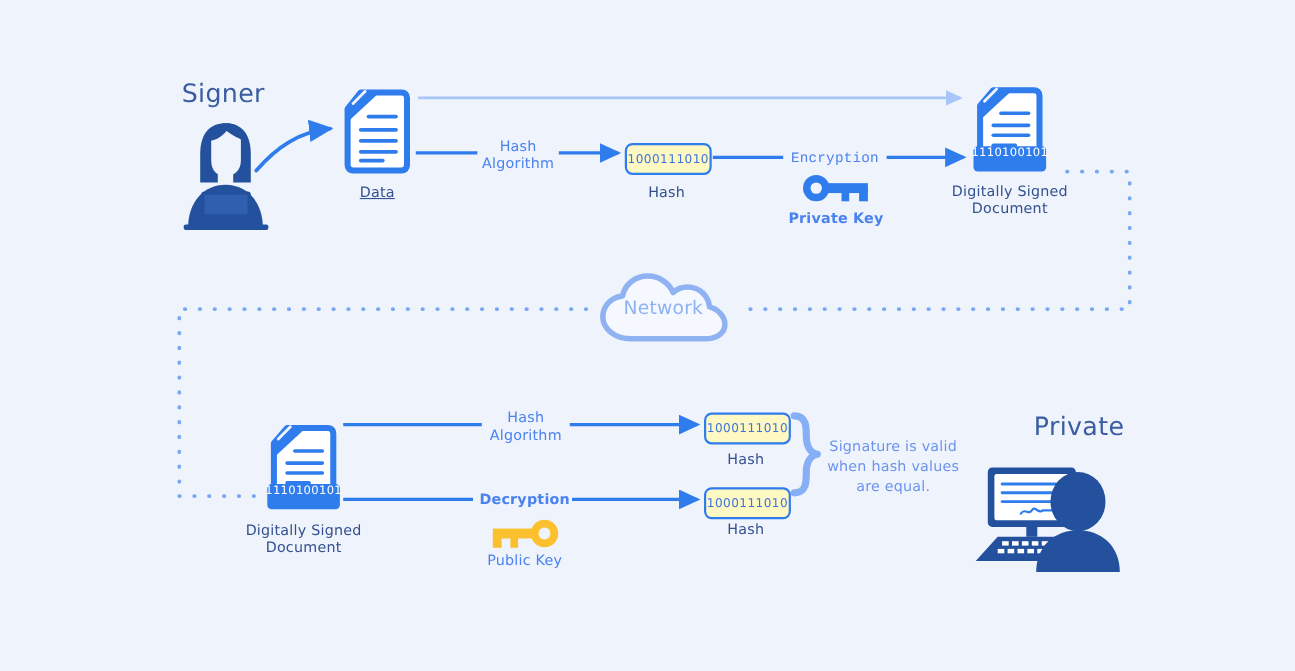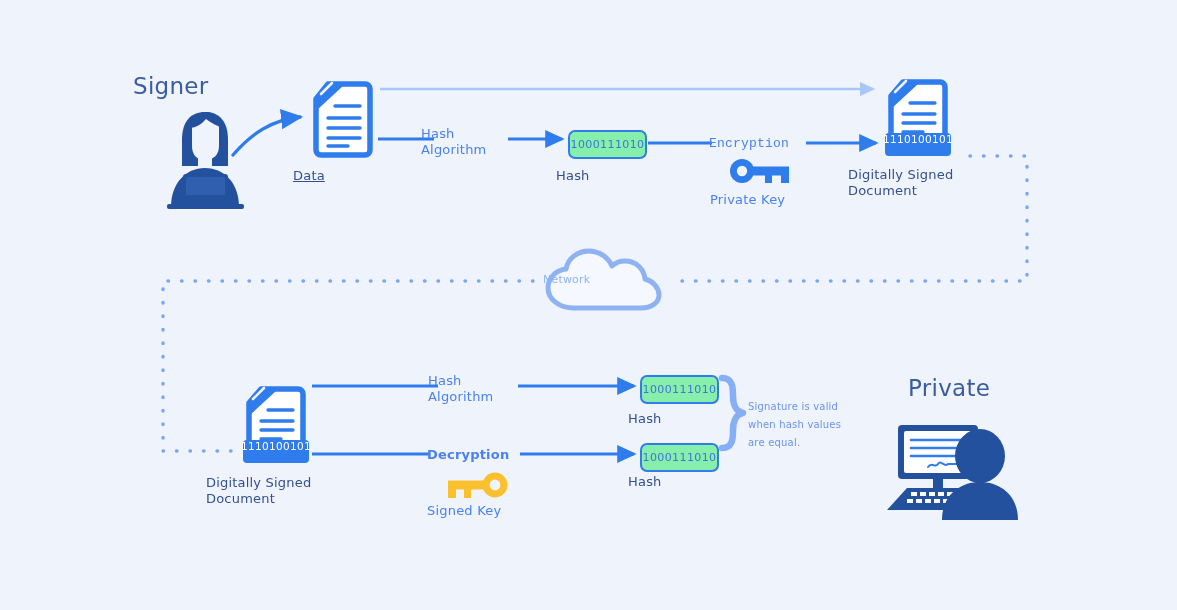--- a/index.html
+++ b/index.html
@@ -23,46 +23,46 @@
     left: 0;
     top: 0;
     width: 1177px;
     height: 610px;
   }
   .lbl {
     position: absolute;
     color: #4a82ef;
     font-size: 13px;
     line-height: 16px;
-    text-align: left;
+    text-align: center;
     white-space: pre-line;
     letter-spacing: .2px;
   }
   .lbl.dark {
     color: #33508f;
   }
   .lbl.big {
     font-size: 23px;
     color: #3a5ca0;
     letter-spacing: .3px;
   }
   .lbl.cloudtext {
     color: #8fb2f3;
-    font-size: 11px;
+    font-size: 17px;
   }
   .lbl.valid {
     color: #6b93ee;
-    font-size: 10px;
+    font-size: 13px;
     line-height: 18px;
   }
   .hashbox {
     position: absolute;
     border: 2.5px solid #2f7ced;
     border-radius: 7px;
-    background: #86efac;
+    background: #fef9c3;
     color: #3f74db;
     font-size: 11px;
     letter-spacing: .4px;
     display: flex;
     align-items: center;
     justify-content: center;
   }
   .icon-wrap { position: absolute; }
 </style>
 </head>
@@ -158,21 +158,21 @@
   <div class="lbl" style="left:709px; top:136px; width:100px;font-family:Liberation Mono, monospace;">Encryption</div>
   <div class="icon-wrap" style="left:729px; top:158px; width:62px; height:26px;">
     <svg viewBox="0 0 62 26" width="62" height="26">
       <circle cx="13" cy="13" r="12" fill="#2f7ced"></circle>
       <circle cx="13" cy="13" r="5.2" fill="#eff3fc"></circle>
       <rect x="22" y="8.5" width="38" height="9" fill="#2f7ced"></rect>
       <rect x="36" y="14" width="7" height="11" fill="#2f7ced"></rect>
       <rect x="52" y="14" width="8" height="11" fill="#2f7ced"></rect>
     </svg>
   </div>
-  <div class="lbl" style="left:710px; top:192px; width:100px;">Private Key</div>
+  <div class="lbl" style="left:710px; top:192px; width:100px;font-weight:bold;">Private Key</div>
 
   <div class="icon-wrap" style="left:882px; top:78px; width:72px; height:80px;">
     <svg viewBox="0 0 72 80" width="72" height="80">
       <path d="M21,4 L58,4 C61,4 63,6 63,9 L63,62 L9,62 L9,18 Z" fill="#ffffff" stroke="#2f7ced" stroke-width="5.5" stroke-linejoin="round"></path>
       <path d="M22,5 L9,18 L9,31 L36,6 Z" fill="#2f7ced"></path>
       <path d="M13,14 L24,3" stroke="#eff3fc" stroke-width="2.6" stroke-linecap="round"></path>
       <g stroke="#2f7ced" stroke-width="3.3" stroke-linecap="round">
         <line x1="28" y1="25" x2="53" y2="25"></line>
         <line x1="21" y1="36" x2="53" y2="36"></line>
         <line x1="21" y1="45" x2="53" y2="45"></line>
@@ -220,21 +220,21 @@
   <div class="lbl" style="left:427px; top:447px; width:100px;font-weight:bold;">Decryption</div>
   <div class="icon-wrap" style="left:446px; top:472px; width:62px; height:28px;">
     <svg viewBox="0 0 62 28" width="62" height="28">
       <circle cx="49" cy="13" r="12.5" fill="#fbc02d"></circle>
       <circle cx="49" cy="13" r="5.4" fill="#eff3fc"></circle>
       <rect x="2" y="8.5" width="40" height="9" fill="#fbc02d"></rect>
       <rect x="2" y="14" width="8" height="12" fill="#fbc02d"></rect>
       <rect x="18" y="14" width="7" height="12" fill="#fbc02d"></rect>
     </svg>
   </div>
-  <div class="lbl" style="left:427px; top:503px; width:100px;">Signed Key</div>
+  <div class="lbl" style="left:427px; top:503px; width:100px;">Public Key</div>
 
   <div class="hashbox" style="left:640px; top:375px; width:75px; height:25px;">1000111010</div>
   <div class="lbl dark" style="left:628px; top:411px; width:100px;">Hash</div>
 
   <div class="hashbox" style="left:640px; top:443px; width:75px; height:25px;">1000111010</div>
   <div class="lbl dark" style="left:628px; top:474px; width:100px;">Hash</div>
 
   <div class="lbl valid" style="left:748px; top:398px; width:128px;">Signature is valid
 when hash values
 are equal.</div>

